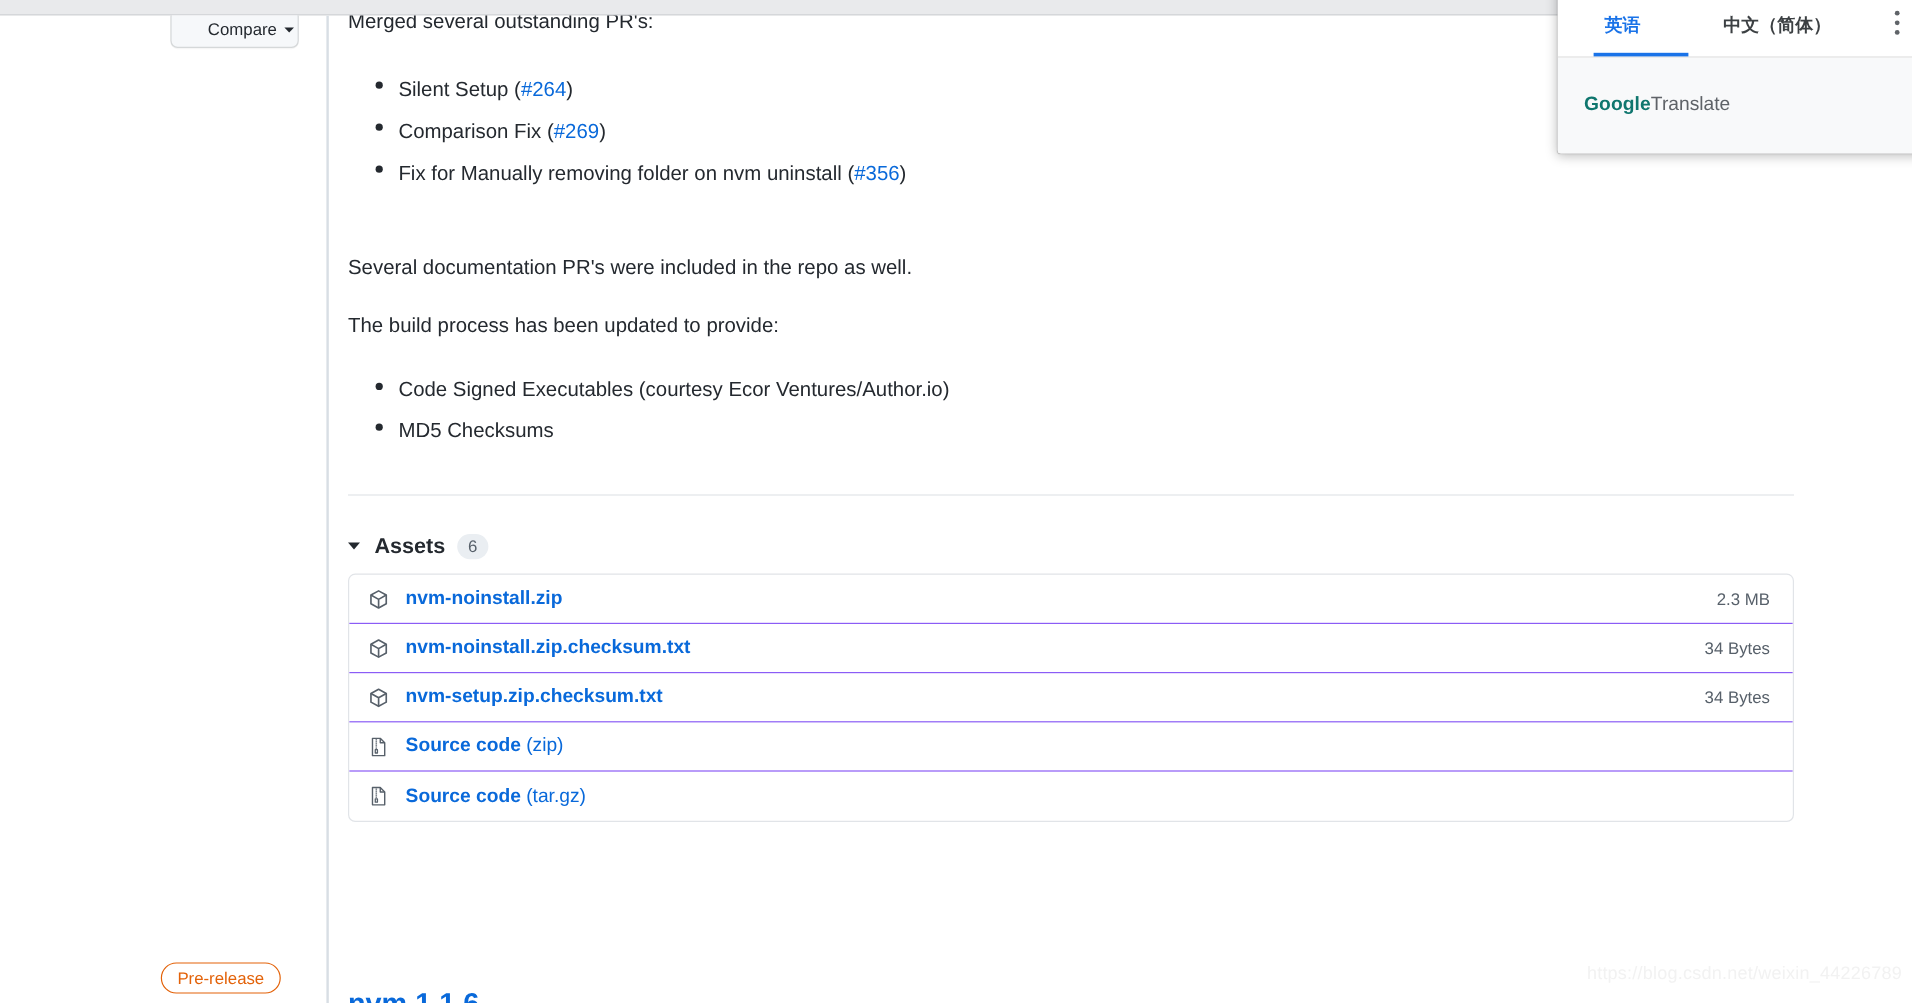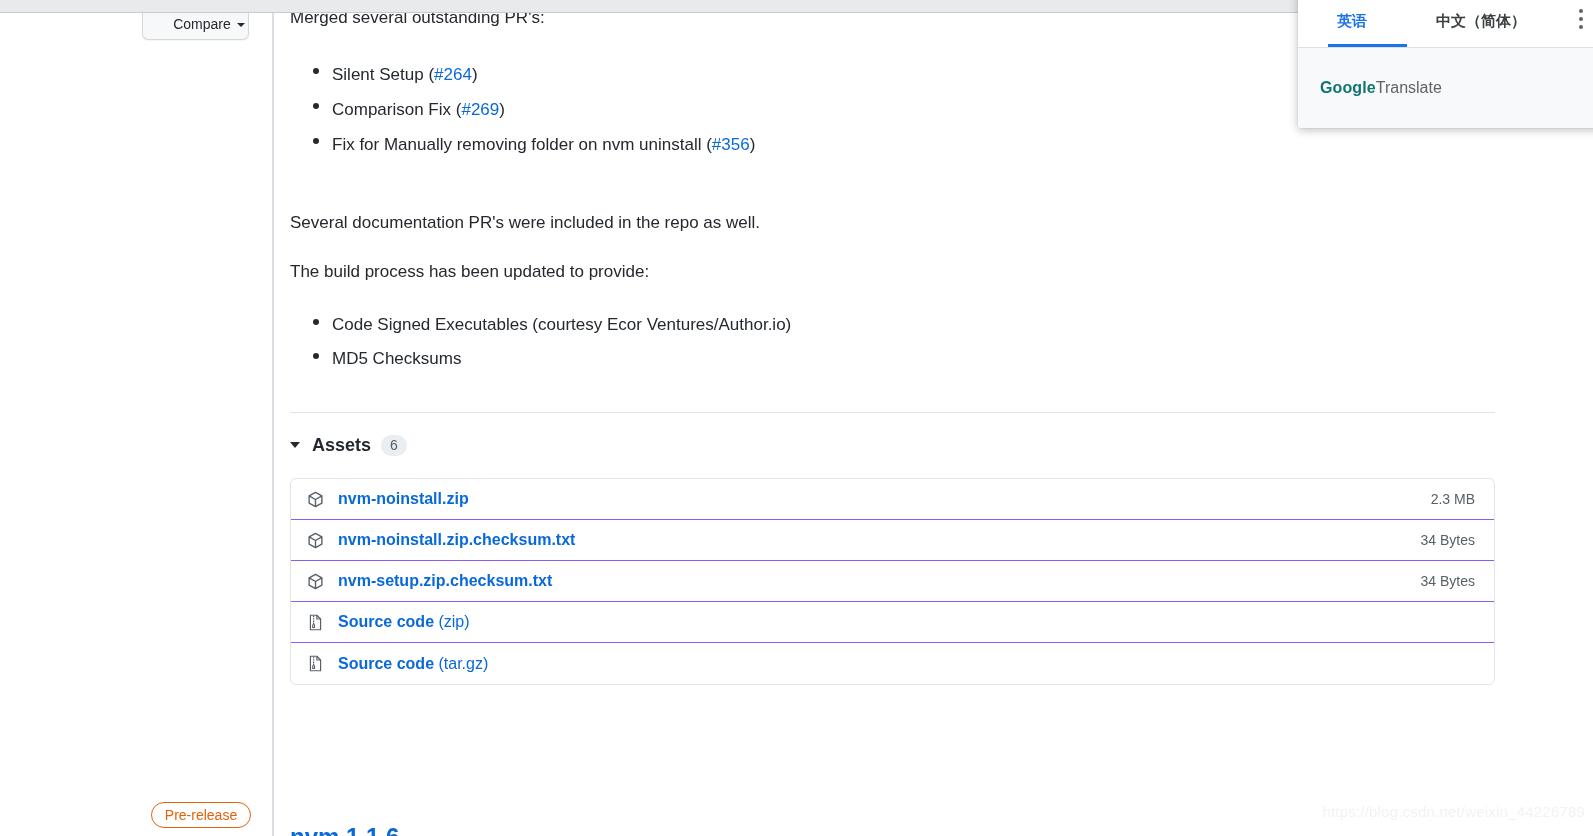--- a/index.html
+++ b/index.html
@@ -60,21 +60,21 @@
     padding-left: 27px;
   }
   #compare-button .caret {
     width: 0; height: 0;
     border-left: 4px solid transparent;
     border-right: 4px solid transparent;
     border-top: 4px solid #24292f;
     margin-top: 2px;
   }
   #prerelease-badge {
-    position: absolute; left: 151px; top: 789px;
+    position: absolute; left: 134px; top: 789px;
     width: 100px; height: 26px;
     border: 1px solid #e36209;
     border-radius: 13px;
     color: #e36209;
     font-size: 14px;
     display: flex; align-items: center; justify-content: center;
     background: #ffffff;
   }
   #timeline-divider {
     position: absolute; left: 272px; top: 0;
@@ -125,21 +125,21 @@
 
   a.link { color: #0969da; text-decoration: none; cursor: pointer; }
 
   
   #assets-rule {
     position: absolute; left: 290px; top: 399px;
     width: 1205px; height: 1px;
     background: #e1e4e8;
   }
   #assets-header {
-    position: absolute; left: 290px; top: 418px;
+    position: absolute; left: 290px; top: 428px;
     height: 28px;
     display: flex; align-items: center; gap: 10px;
     cursor: pointer;
   }
   #assets-caret {
     width: 0; height: 0;
     border-left: 5px solid transparent;
     border-right: 5px solid transparent;
     border-top: 6px solid #24292f;
     margin-right: 2px;

